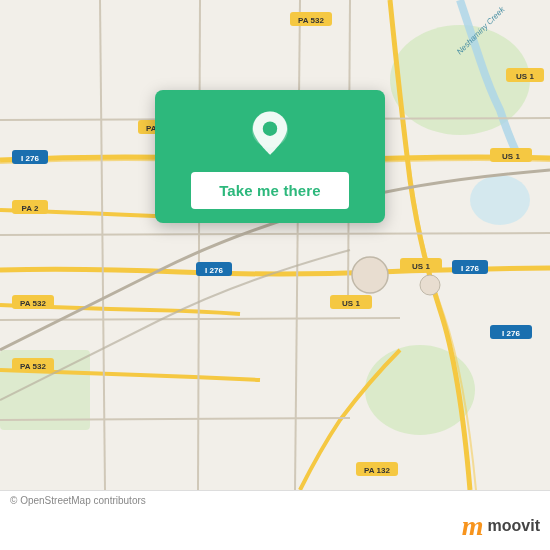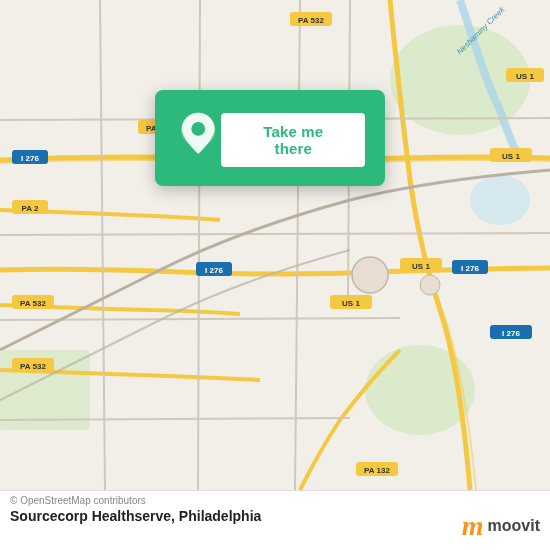--- a/index.html
+++ b/index.html
@@ -29,21 +29,21 @@
 
     
     #location-card {
       position: absolute;
       top: 90px;
       left: 155px;
       width: 230px;
       background: #2db87c;
       border-radius: 8px;
       display: flex;
-      flex-direction: row;
+      flex-direction: column;
       align-items: center;
       padding: 18px 20px 14px 20px;
       box-shadow: 0 4px 16px rgba(0,0,0,0.25);
     }
 
     #pin-icon {
       width: 54px;
       height: 54px;
       margin-bottom: 10px;
     }
@@ -204,19 +204,18 @@
     </svg>
     <button id="take-me-there-btn">Take me there</button>
   </div>
 </div>
 
 <div id="bottom-bar">
   <div id="osm-credit">
     <span>© OpenStreetMap contributors</span>
   </div>
   <div style="display:flex; justify-content:space-between; align-items:center;">
-    <span id="location-name">Sourcecorp Healthserve, Philadelphia</span>
     <div id="moovit-logo">
       <span id="moovit-m">m</span>
       <span id="moovit-text">moovit</span>
     </div>
   </div>
 </div>
 
 </body></html>

